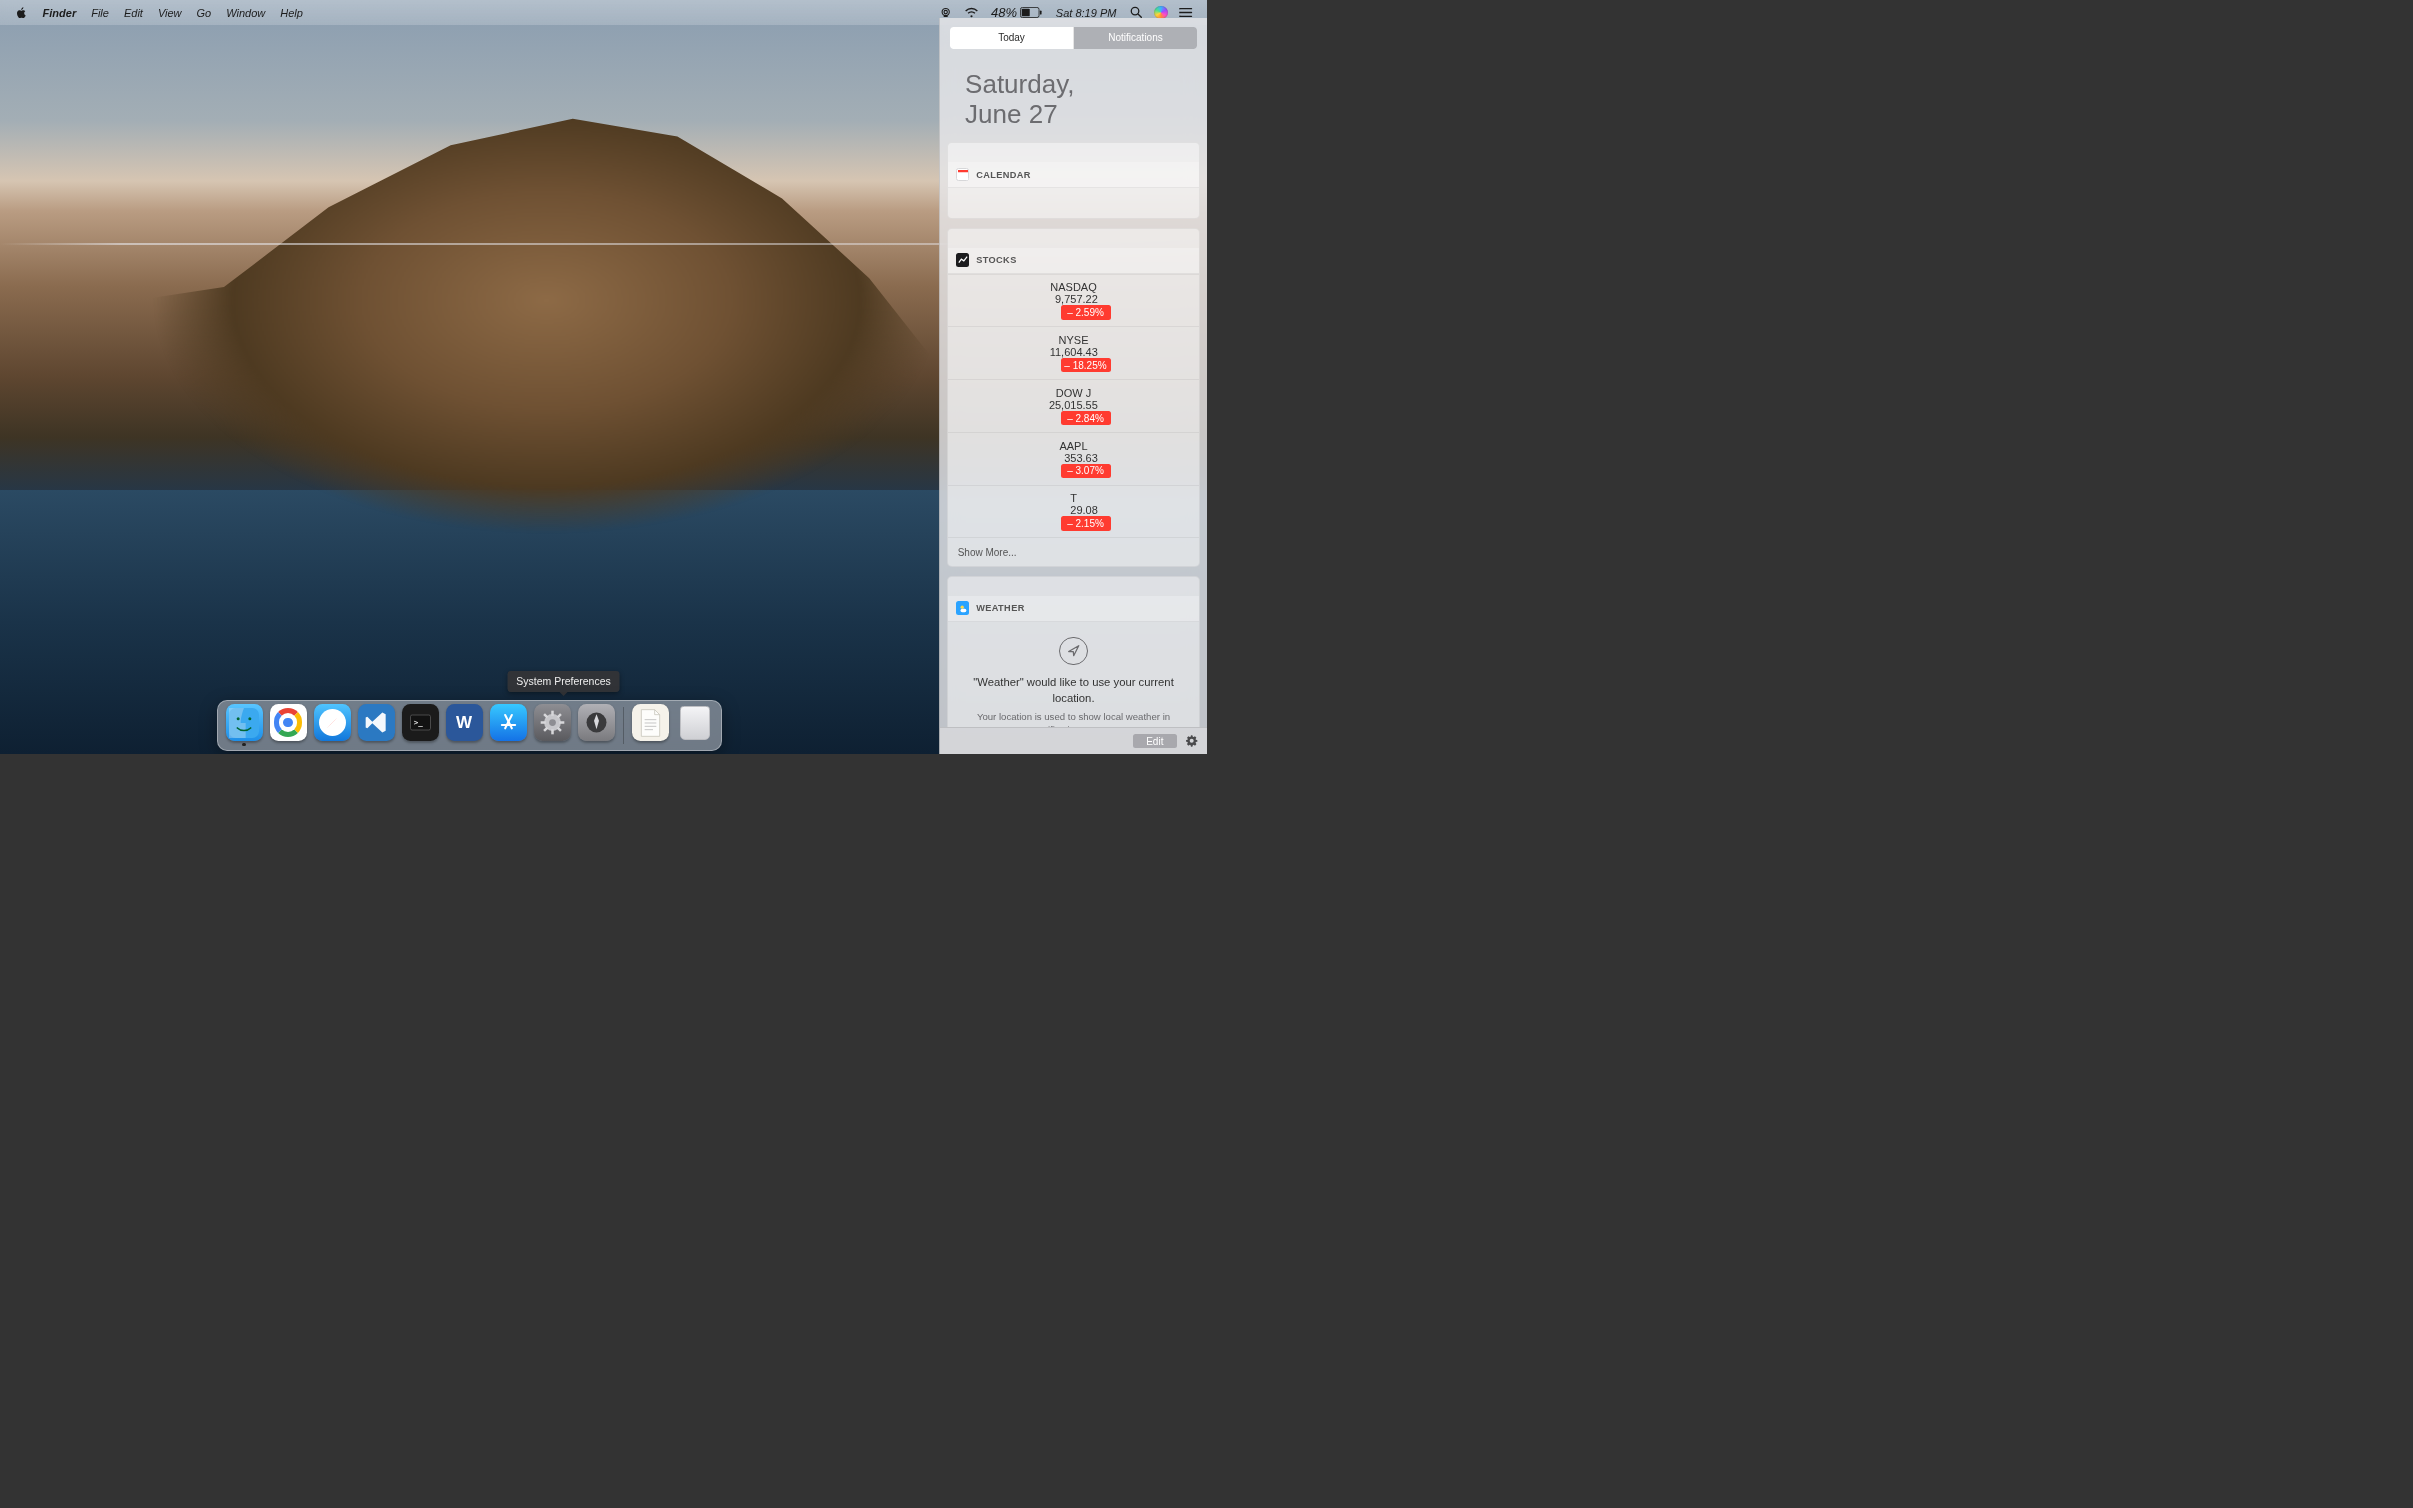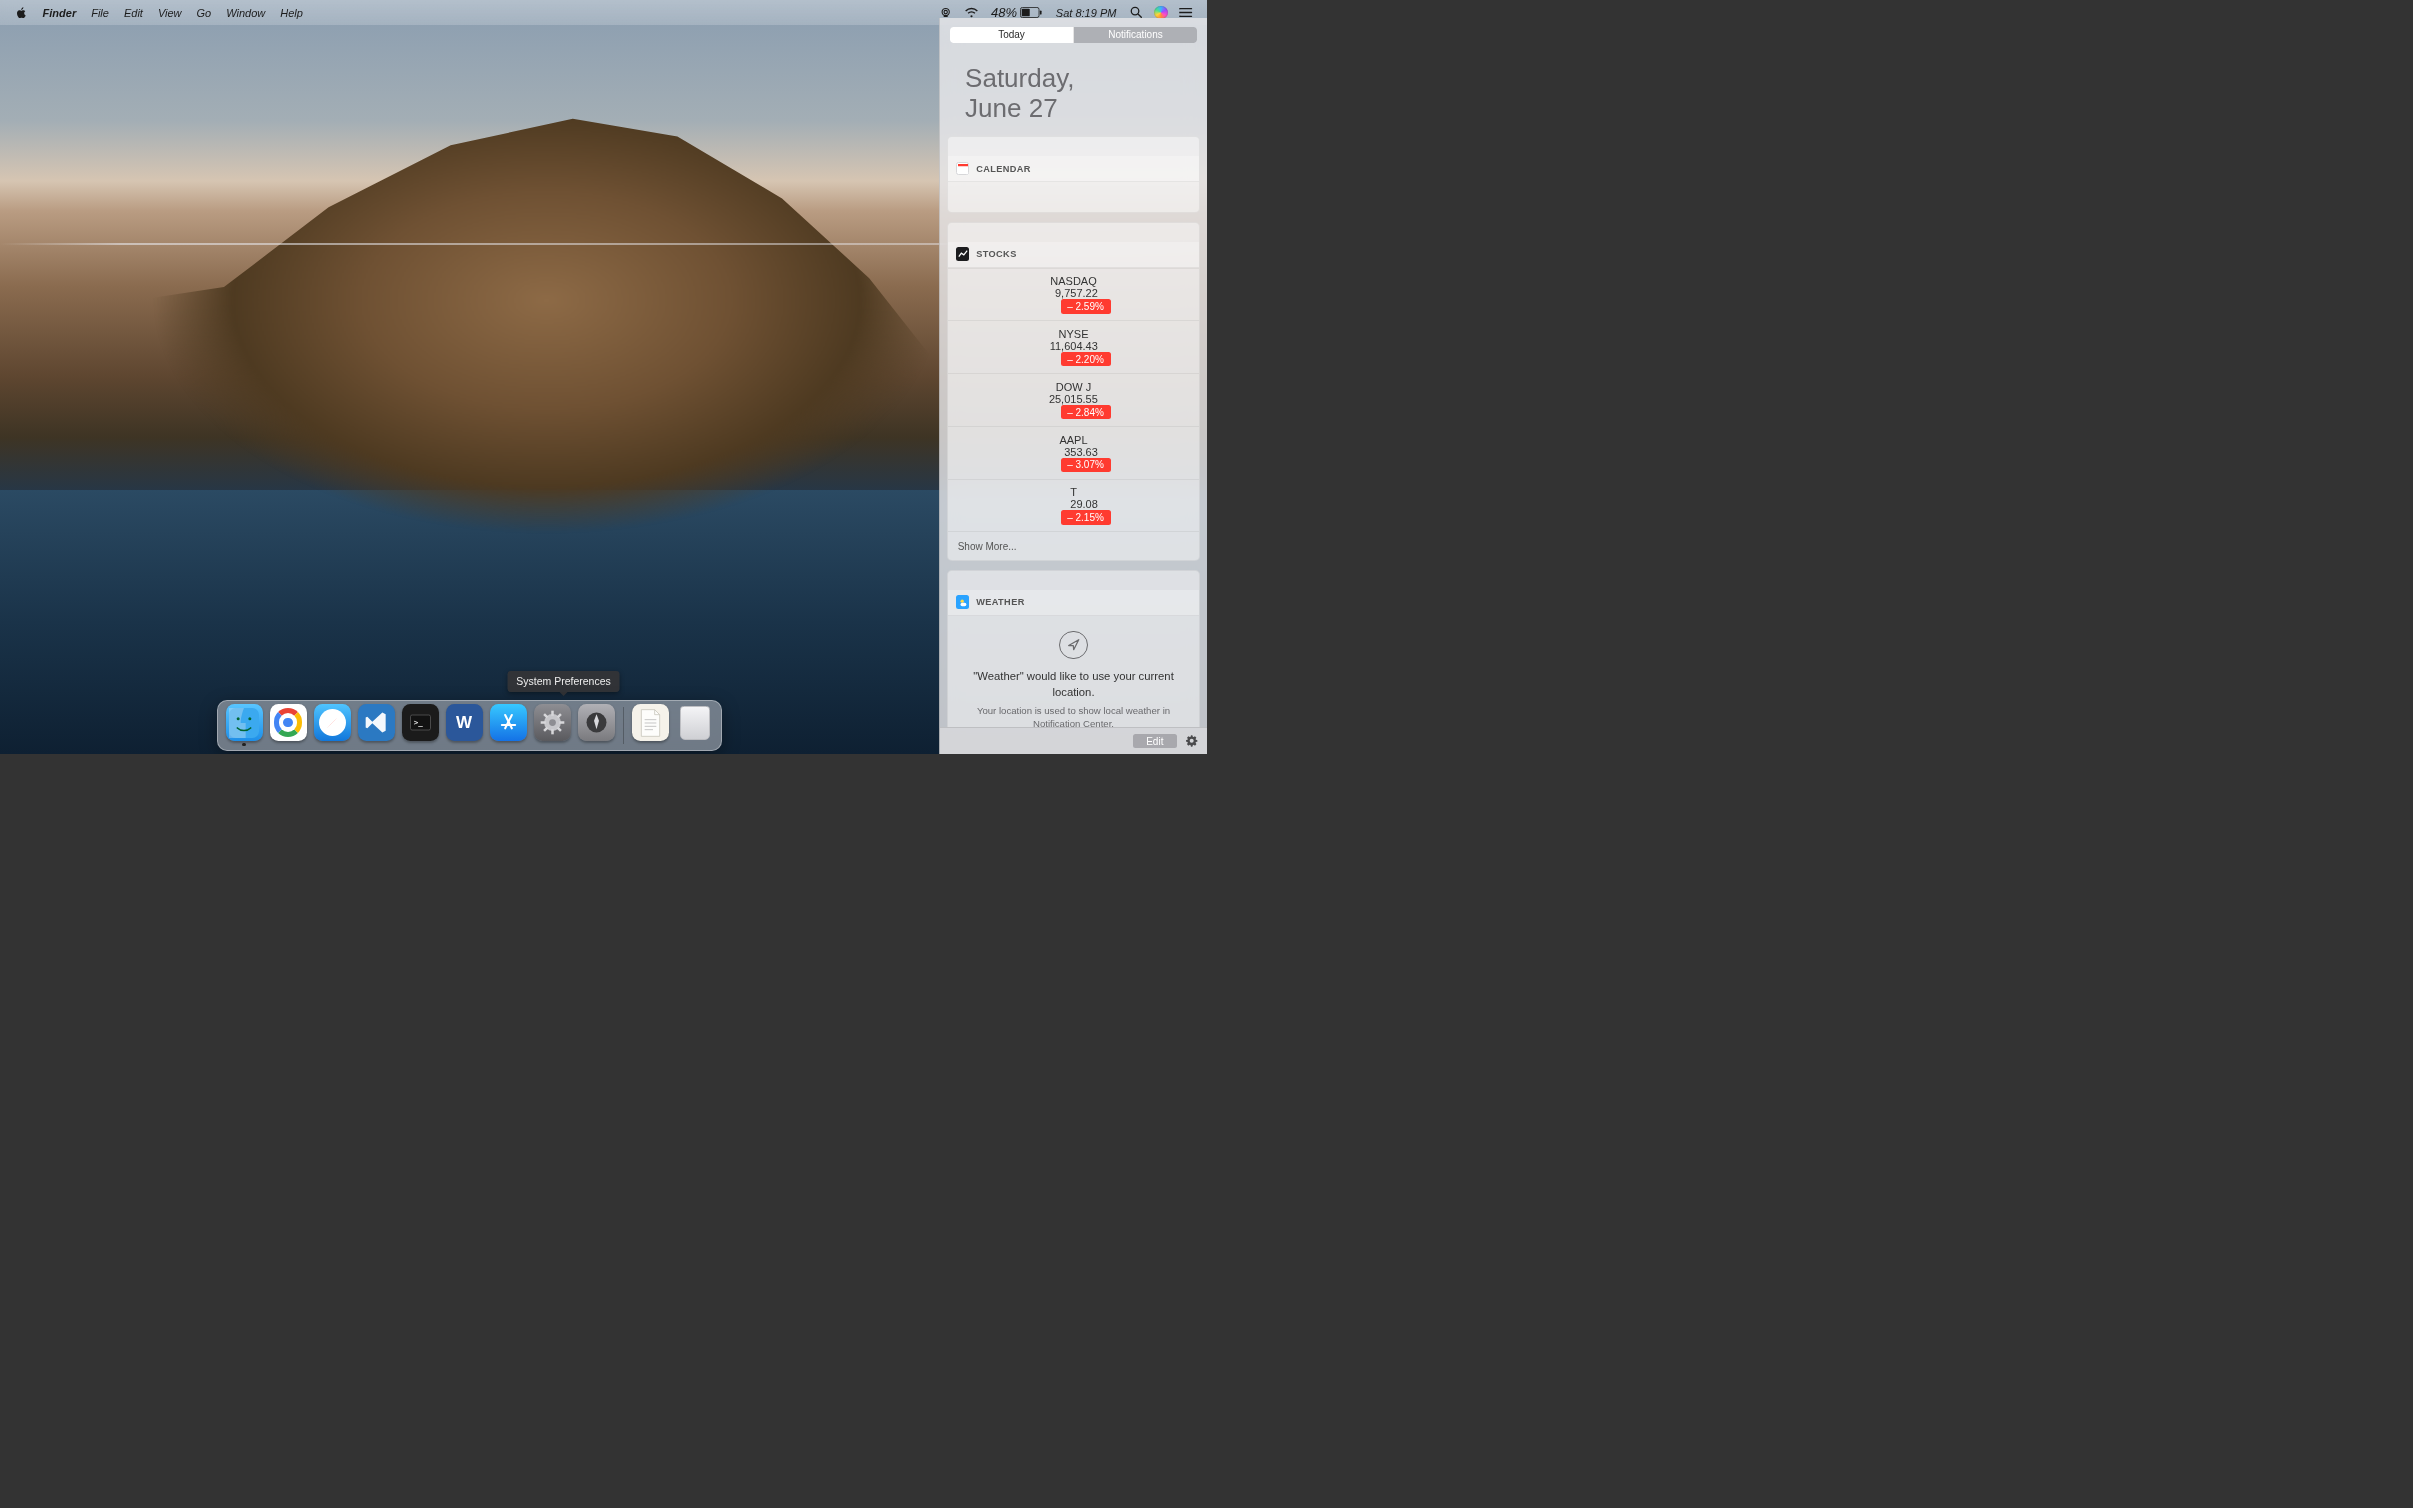--- a/index.html
+++ b/index.html
@@ -68,21 +68,21 @@
   
   .nc {
     position: absolute; top: 18.4px; right: 0; bottom: 0; width: 268px;
     background: rgba(230,231,233,0.82);
     backdrop-filter: blur(10px);
     border-left: 0.8px solid rgba(0,0,0,.12);
     display: flex; flex-direction: column;
     color: #3a3a3c;
   }
   .nc-tabs {
-    display:flex; margin: 8.4px 10px 6.7px; height: 16px;
+    display:flex; margin: 8.4px 10px 6.7px; height: 22px;
     border-radius: 3.4px; overflow: hidden; font-size: 10px;
   }
   .nc-tab { flex:1; display:flex; align-items:center; justify-content:center; cursor: default;
     background: rgba(140,140,145,.55); color: #fff; }
   .nc-tab.active { background: #ffffff; color:#2a2a2a; font-weight: 500; }
   .nc-tab:first-child { border-top-left-radius:3.4px; border-bottom-left-radius:3.4px; border-right:0.8px solid rgba(0,0,0,.1);}
   .nc-tab:last-child  { border-top-right-radius:3.4px; border-bottom-right-radius:3.4px; }
 
   .nc-scroll { flex:1; overflow-y: auto; padding: 0 6.7px 6.7px; }
 
@@ -290,21 +290,21 @@
       </div>
       <div id="stocks-body">
           <div class="stock-row">
             <span class="sym">NASDAQ</span>
             <span class="price">9,757.22</span>
             <span class="chg">– 2.59%</span>
           </div>
           <div class="stock-row">
             <span class="sym">NYSE</span>
             <span class="price">11,604.43</span>
-            <span class="chg">– 2.20%</span>
+            <span class="chg">– 18.25%</span>
           </div>
           <div class="stock-row">
             <span class="sym">DOW J</span>
             <span class="price">25,015.55</span>
             <span class="chg">– 2.84%</span>
           </div>
           <div class="stock-row">
             <span class="sym">AAPL</span>
             <span class="price">353.63</span>
             <span class="chg">– 3.07%</span>

